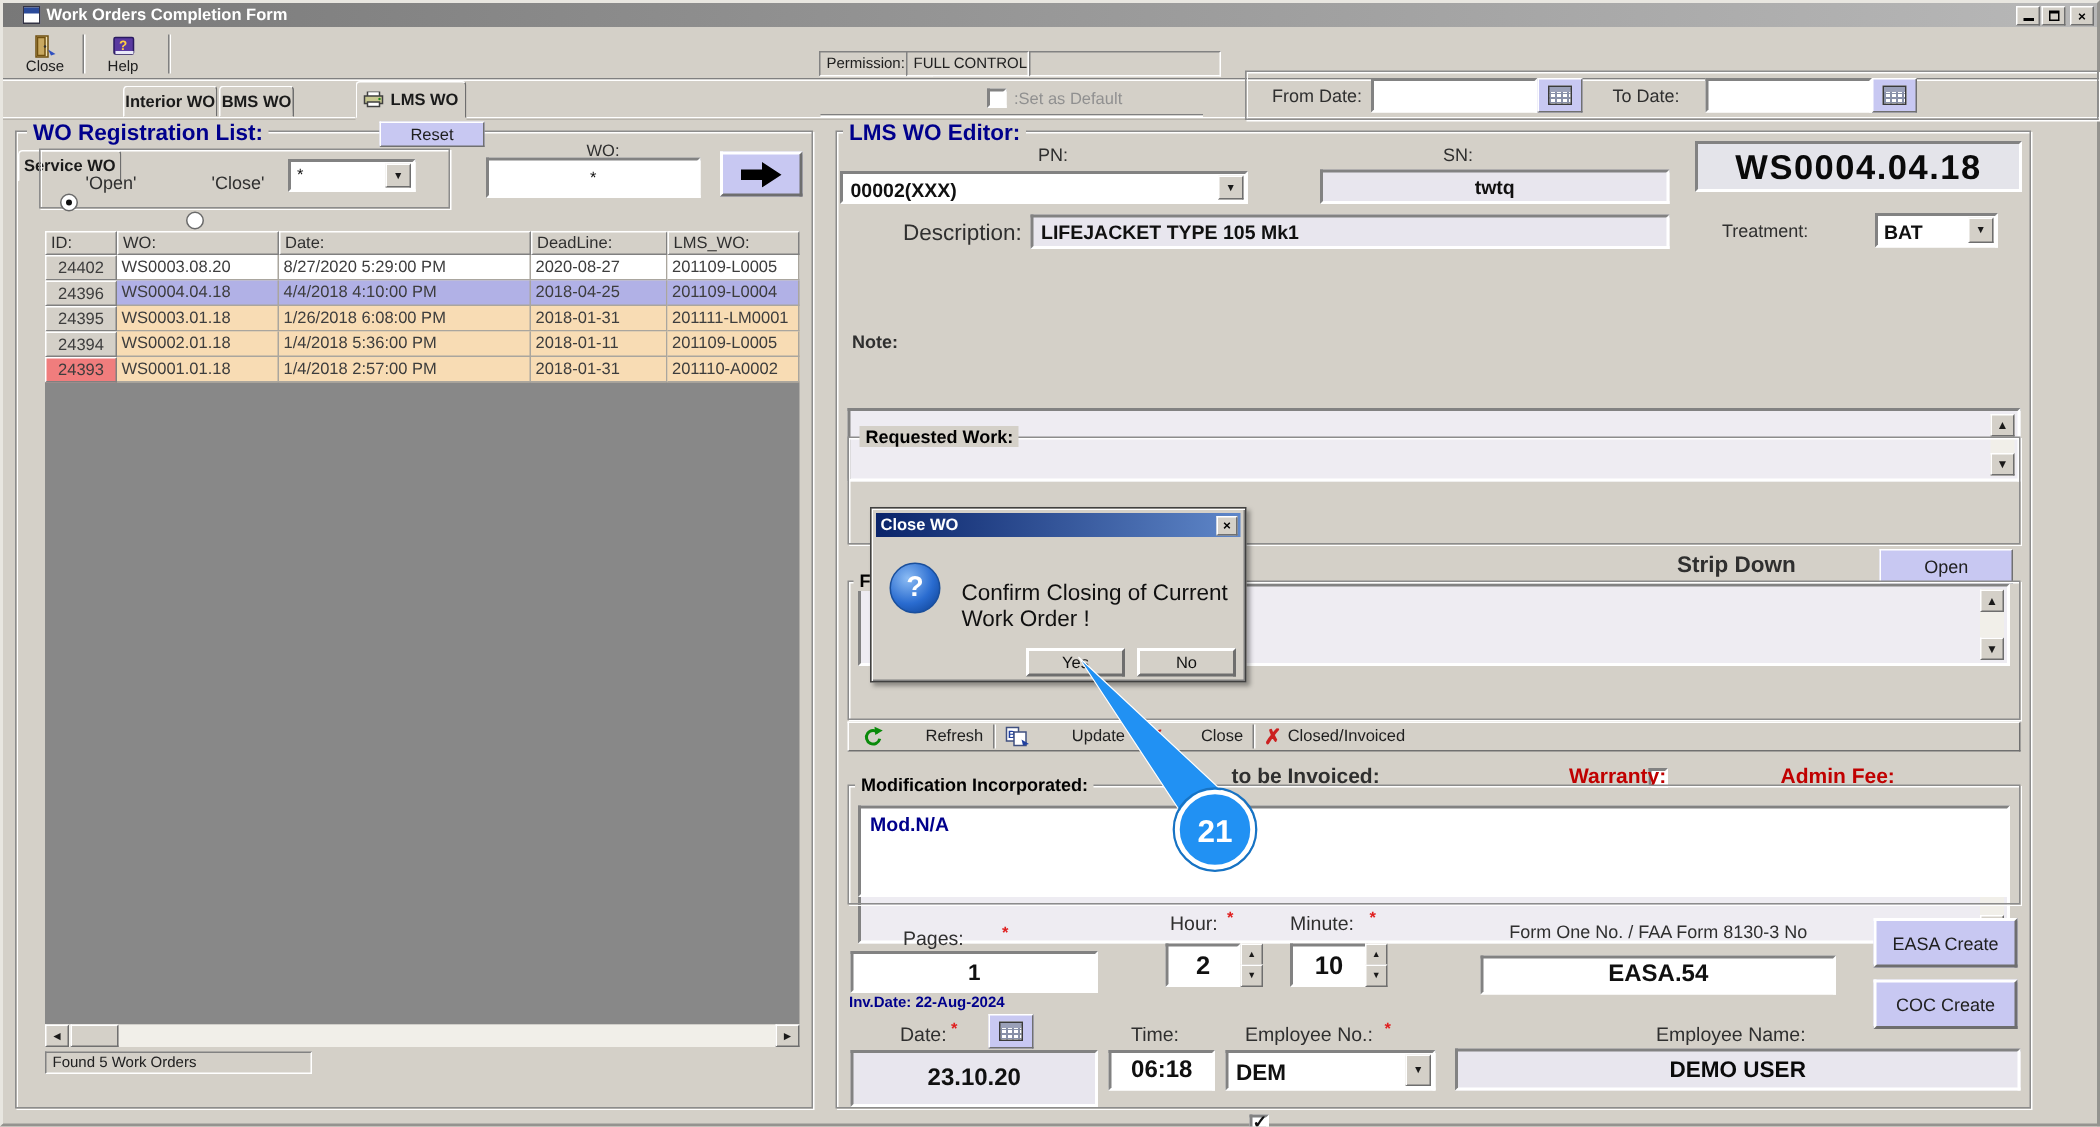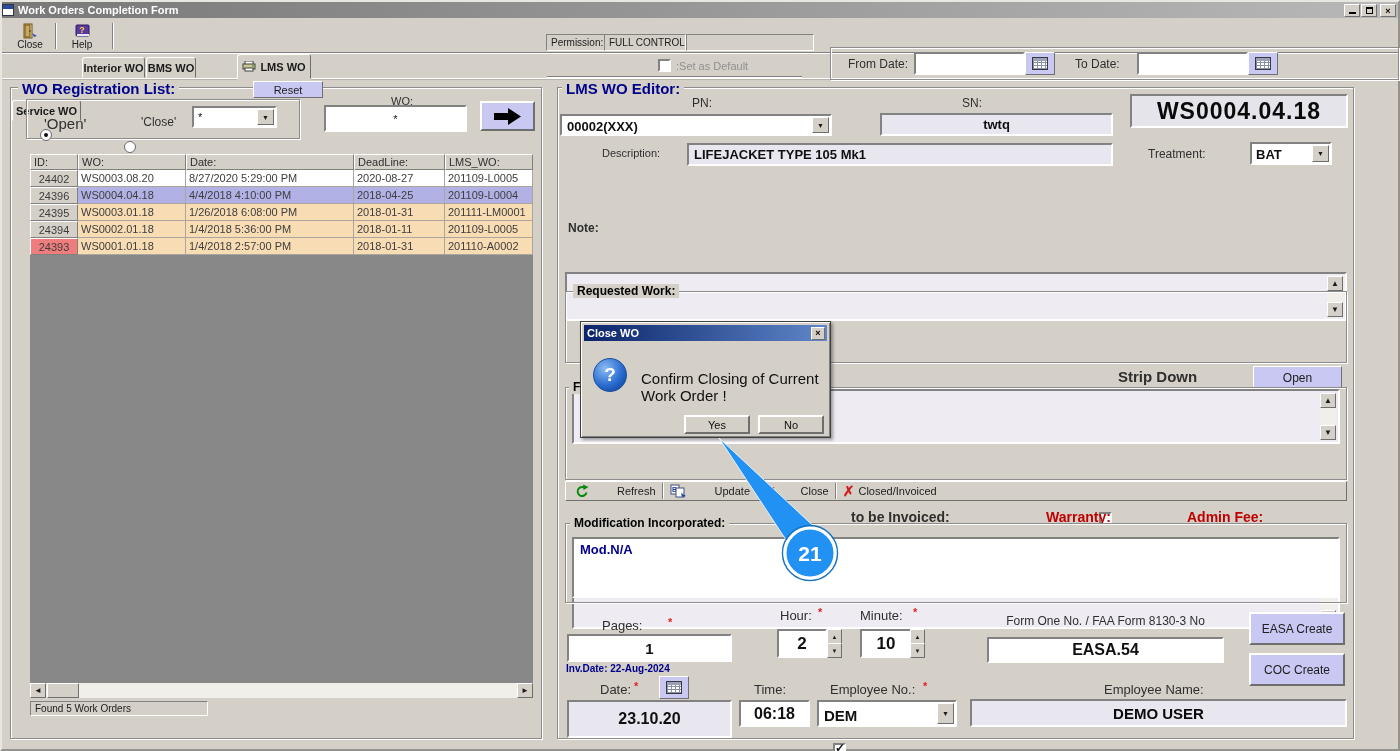--- a/index.html
+++ b/index.html
@@ -15,21 +15,21 @@
   .raised1 { background:#d4d0c8; border:1px solid; border-color:#ffffff #707070 #707070 #ffffff; }
   .sunken { border:2px solid; border-color:#828282 #ffffff #ffffff #828282; background:#fff; }
   .sunken1 { border:1px solid; border-color:#828282 #ffffff #ffffff #828282; }
   .lav { background:#c8c8f2; }
   .gb { border:1px solid #8c8c8c; box-shadow:1px 1px 0 #ffffff, inset 1px 1px 0 #ffffff; }
   .gbl { position:absolute; background:#d4d0c8; padding:0 4px; white-space:nowrap; }
   .center { display:flex; align-items:center; justify-content:center; }
   .vcenter { display:flex; align-items:center; }
   .g { font-size:8px; color:#1a1a1a; line-height:1; }
   
-  #titlebar { left:0; top:0; width:100%; height:16px; background:linear-gradient(90deg,#787878,#b8b8b8); display:flex; align-items:center; padding-left:0; }
+  #titlebar { left:0; top:0; width:100%; height:16px; background:linear-gradient(90deg,#787878,#b8b8b8); display:flex; align-items:center; padding-left:13px; }
   #titlebar .ttxt { color:#fff; font-weight:bold; font-size:11px; margin-left:4px; }
   .winbtn { width:16px; height:13px; font-size:9px; font-weight:bold; color:#000; }
   #appicon { width:12px; height:12px; background:#fff; border:1px solid #334; position:relative; }
   #appicon::before { content:""; position:absolute; left:0; top:0; right:0; height:4px; background:#2a4a9a; }
   
   .tbtn { display:flex; flex-direction:column; align-items:center; justify-content:flex-end; font-size:10px; color:#202020; background:transparent; }
   .vsep { width:2px; border-left:1px solid #808080; border-right:1px solid #ffffff; }
   .permbox { height:17px; font-size:10px; color:#202020; background:#d4d0c8; border:1px solid; border-color:#828282 #ffffff #ffffff #828282; display:flex; align-items:center; padding:0 4px; white-space:nowrap; }
   
   .tab { position:absolute; top:55px; height:21px; background:#d4d0c8; border:1px solid; border-color:#ffffff #6e6e6e transparent #ffffff; border-radius:3px 3px 0 0; font-size:11px; font-weight:bold; color:#1a1a1a; display:flex; align-items:center; justify-content:center; gap:4px; }
@@ -56,21 +56,21 @@
   .hl-overdue .tcell:not(.c-id), .hl-overdue-red .tcell:not(.c-id){ background:#f8dcb4; }
   .hl-overdue-red .c-id { background:#f07d7d; }
   
   .sbtn { background:#d4d0c8; border:1px solid; border-color:#ffffff #6e6e6e #6e6e6e #ffffff; display:flex; align-items:center; justify-content:center; }
   .track { background:#f1efe9; }
   .vscroll { position:absolute; right:2px; top:2px; bottom:2px; width:16px; background:#f1efe9; }
   .vscroll .up { position:absolute; top:0; left:0; right:0; height:15px; }
   .vscroll .dn { position:absolute; bottom:0; left:0; right:0; height:15px; }
   .txtarea { background:#eeecf2; border:2px solid; border-color:#828282 #ffffff #ffffff #828282; position:relative; font-size:13px; font-weight:bold; color:#101010; }
   
-  #dialog { left:578px; top:319px; width:251px; height:117px; background:#d4d0c8; border:1px solid #404040; box-shadow:inset 1px 1px 0 #fff, inset -1px -1px 0 #808080, 2px 2px 3px rgba(0,0,0,.35); z-index:50; }
+  #dialog { left:578px; top:336px; width:251px; height:117px; background:#d4d0c8; border:1px solid #404040; box-shadow:inset 1px 1px 0 #fff, inset -1px -1px 0 #808080, 2px 2px 3px rgba(0,0,0,.35); z-index:50; }
   #dlg-title { position:absolute; left:3px; top:3px; right:3px; height:16px; background:linear-gradient(90deg,#0a246a,#5f87c9); display:flex; align-items:center; padding:0 3px; }
   #dlg-title .t { color:#fff; font-weight:bold; font-size:11px; }
   #qicon { width:34px; height:34px; border-radius:50%; background:radial-gradient(circle at 35% 30%, #8cbcf4, #2a6cd0 55%, #0a3c8c); border:1px solid #1a4f9c; color:#fff; font-size:19px; font-weight:bold; display:flex; align-items:center; justify-content:center; }
   .dlgbtn { background:#d4d0c8; border:2px solid; border-color:#ffffff #6e6e6e #6e6e6e #ffffff; font-size:11px; color:#101010; }
   
   #callout { left:0; top:0; width:1400px; height:751px; pointer-events:none; z-index:60; }
   .spin { position:absolute; width:15px; height:15px; }
   .spin .g { font-size:6px; }
   .calicon { width:16px; height:13px; background:#fff; border:1px solid #3a3a3a; background-image:
       linear-gradient(#9aa0b8 3px, transparent 3px),
@@ -160,21 +160,21 @@
   <div class="abs gb" style="left:8px;top:85px;width:532px;height:652px;"></div>
   <span class="gbl b navy" style="left:16px;top:78px;font-size:15px;">WO Registration List:</span>
   <div class="abs raised1 lav center" style="left:251px;top:79px;width:70px;height:17px;font-size:11px;color:#202020;">
       <span>Reset</span>
     </div>
 
   <div class="abs gb" style="left:24px;top:97px;width:274px;height:40px;"></div>
   <div class="abs radio" style="left:38px;top:114px;">
       <span class="dot"></span>
     </div>
-  <span class="abs lbl" style="left:42px;top:113px;font-size:15px;">'Open'</span>
+  <span class="abs lbl" style="left:55px;top:113px;font-size:12px;">'Open'</span>
   <div class="abs radio" style="left:122px;top:114px;"></div>
   <span class="abs lbl" style="left:139px;top:113px;font-size:12px;">'Close'</span>
   <div class="abs fld" style="left:190px;top:104px;width:85px;height:22px;padding:3px 4px;position:absolute;">
     <span>*</span>
     <span class="ddbtn">
         <span class="g">▼</span>
       </span>
   </div>
   <span class="abs lbl" style="left:389px;top:93px;">WO:</span>
   <div class="abs fld center" style="left:322px;top:103px;width:143px;height:27px;">*</div>
@@ -248,21 +248,21 @@
   <div class="abs fld b" style="left:558px;top:112px;width:272px;height:22px;padding:3px 5px;font-size:13px;position:absolute;">
     <span>00002(XXX)</span>
     <span class="ddbtn">
         <span class="g">▼</span>
       </span>
   </div>
   <span class="abs lbl" style="left:960px;top:94px;font-size:12px;">SN:</span>
   <div class="abs fld gray b center" style="left:878px;top:111px;width:233px;height:23px;font-size:13px;">twtq</div>
   <div class="abs sunken center" style="left:1128px;top:92px;width:218px;height:34px;background:#e4e4ea;font-size:23px;font-weight:bold;color:#0a0a0a;letter-spacing:1px;">WS0004.04.18</div>
 
-  <span class="abs lbl" style="left:600px;top:145px;font-size:11px;text-align:center;">Description:</span>
+  <span class="abs lbl" style="left:600px;top:145px;font-size:15px;text-align:center;">Description:</span>
   <div class="abs fld gray b vcenter" style="left:685px;top:141px;width:426px;height:23px;font-size:13px;padding:0 5px;">LIFEJACKET TYPE 105 Mk1</div>
   <span class="abs lbl" style="left:1146px;top:145px;font-size:12px;">Treatment:</span>
   <div class="abs fld b" style="left:1248px;top:140px;width:82px;height:23px;padding:3px 4px;font-size:13px;position:absolute;">
     <span>BAT</span>
     <span class="ddbtn">
         <span class="g">▼</span>
       </span>
   </div>
 
   <span class="abs lbl b" style="left:566px;top:219px;font-size:12px;">Note:</span>
@@ -336,21 +336,21 @@
     <div class="vsep" style="height:16px;"></div>
     <div class="vcenter" style="gap:4px;">
       <span style="color:#cc2020;font-weight:bold;font-size:14px;line-height:1;">✗</span>
       <span>Closed/Invoiced</span>
     </div>
   </div>
 
   <div class="abs cb" style="left:831px;top:509px;">
       <span class="ck">✓</span>
     </div>
-  <span class="abs lbl b" style="left:849px;top:507px;font-size:14px;">to be Invoiced:</span>
+  <span class="abs lbl b" style="left:819px;top:507px;font-size:14px;">to be Invoiced:</span>
 
   <span class="abs lbl b redtxt" style="left:1044px;top:507px;font-size:14px;">Warranty:</span>
 
   <span class="abs lbl b redtxt" style="left:1185px;top:507px;font-size:14px;">Admin Fee:</span>
 
   <div class="abs gb" style="left:563px;top:521px;width:782px;height:80px;"></div>
   <span class="gbl b" style="left:568px;top:514px;font-size:12px;">Modification Incorporated:</span>
   <div class="abs sunken" style="left:570px;top:535px;width:768px;height:61px;">
     <span class="b navy" style="position:absolute;left:6px;top:3px;font-size:13px;">Mod.N/A</span>
   </div>

